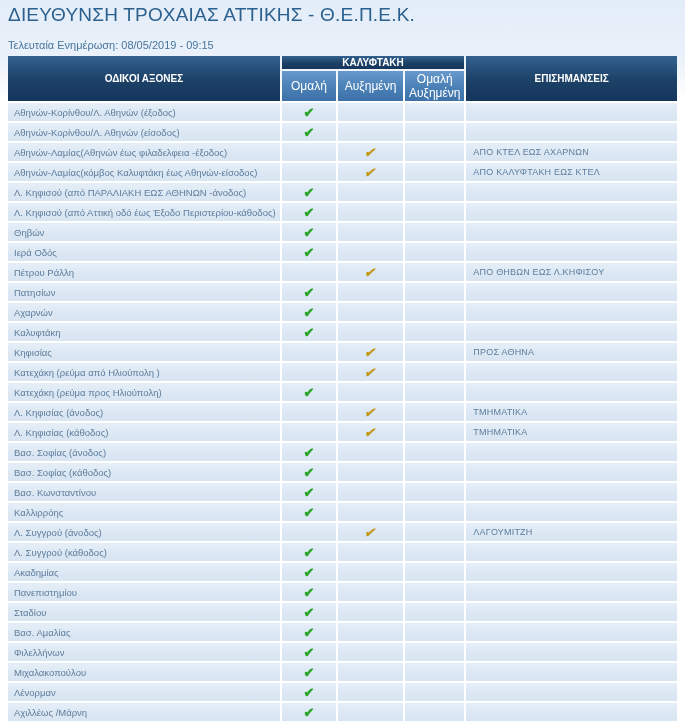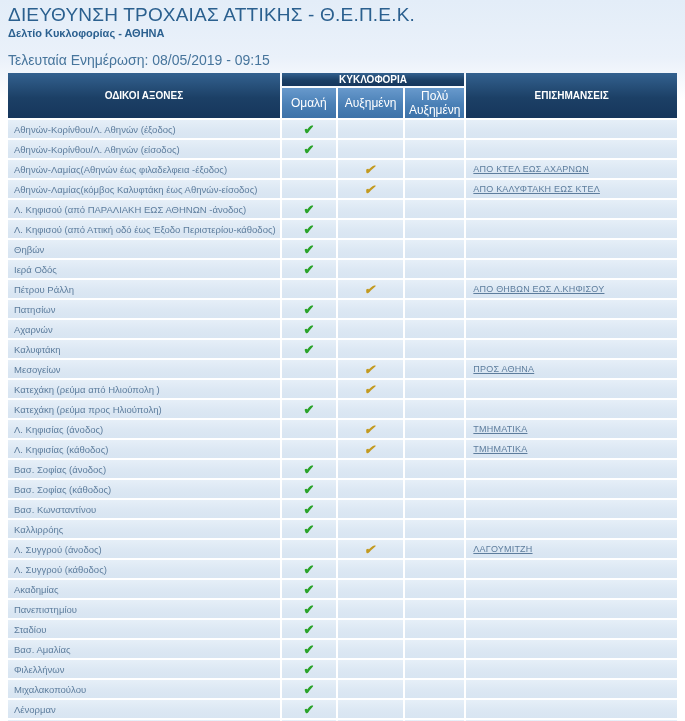--- a/index.html
+++ b/index.html
@@ -20,21 +20,21 @@
     line-height: 22px;
   }
   .subtitle {
     color: #2b608f;
     font-size: 11px;
     font-weight: bold;
     margin-top: 1px;
   }
   .update-line {
     color: #47759c;
-    font-size: 14px;
+    font-size: 11px;
     margin-top: 13px;
     padding-bottom: 3px;
   }
   table.traffic {
     border-collapse: separate;
     border-spacing: 2px;
     table-layout: fixed;
     width: 673px;
     margin: 0 6px;
   }
@@ -69,61 +69,59 @@
     color: #5d7d9d;
     font-size: 9.5px;
     padding: 0 4px 0 6px;
   }
   td.chk { text-align: center; padding: 0; }
   td.remark {
     color: #5d7d9d;
     font-size: 9px;
     padding: 0 4px 0 7px;
     letter-spacing: 0.2px;
-    text-decoration: underline;
   }
   .check {
     display: inline-block;
     font-size: 13px;
     font-weight: bold;
     line-height: 14px;
   }
   .check.normal { color: var(--normal-color, #2aa32a); }
   .check.increased {
     color: var(--increased-color, #c39a1f);
     transform: skewX(-14deg);
   }
 </style>
 </head>
 <body>
 
 <div class="header">
   <div class="title">ΔΙΕΥΘΥΝΣΗ ΤΡΟΧΑΙΑΣ ΑΤΤΙΚΗΣ - Θ.Ε.Π.Ε.Κ.</div>
-  <div class="subtitle">Δελτίο Κυκλοφορίας - ΑΘΗΝΑ</div>
   <div class="update-line"><span>Τελευταία Ενημέρωση:</span>&nbsp;<span>08/05/2019 - 09:15</span></div>
 </div>
 
 <table class="traffic">
   <colgroup>
     <col style="width:271px">
     <col style="width:54px">
     <col style="width:65px">
     <col style="width:59px">
     <col style="width:210px">
   </colgroup>
   <thead>
     <tr>
       <th class="main-h" rowspan="2">ΟΔΙΚΟΙ ΑΞΟΝΕΣ</th>
-      <th class="main-h" colspan="3">ΚΥΚΛΟΦΟΡΙΑ</th>
+      <th class="main-h" colspan="3">ΚΑΛΥΦΤΑΚΗ</th>
       <th class="main-h" rowspan="2">ΕΠΙΣΗΜΑΝΣΕΙΣ</th>
     </tr>
     <tr>
       <th class="sub-h">Ομαλή</th>
       <th class="sub-h">Αυξημένη</th>
-      <th class="sub-h">Πολύ Αυξημένη</th>
+      <th class="sub-h">Ομαλή Αυξημένη</th>
     </tr>
   </thead>
   <tbody>
   <tr>
     <td class="axis">Αθηνών-Κορίνθου/Λ. Αθηνών (έξοδος)</td>
     <td class="chk"><span class="check normal">✔</span></td>
     <td class="chk"></td>
     <td class="chk"></td>
     <td class="remark"></td>
   </tr>
@@ -210,21 +208,21 @@
 
   <tr>
     <td class="axis">Καλυφτάκη</td>
     <td class="chk"><span class="check normal">✔</span></td>
     <td class="chk"></td>
     <td class="chk"></td>
     <td class="remark"></td>
   </tr>
 
   <tr>
-    <td class="axis">Μεσογείων</td>
+    <td class="axis">Κηφισίας</td>
     <td class="chk"></td>
     <td class="chk"><span class="check increased">✔</span></td>
     <td class="chk"></td>
     <td class="remark">ΠΡΟΣ ΑΘΗΝΑ</td>
   </tr>
 
   <tr>
     <td class="axis">Κατεχάκη (ρεύμα από Ηλιούπολη )</td>
     <td class="chk"></td>
     <td class="chk"><span class="check increased">✔</span></td>

